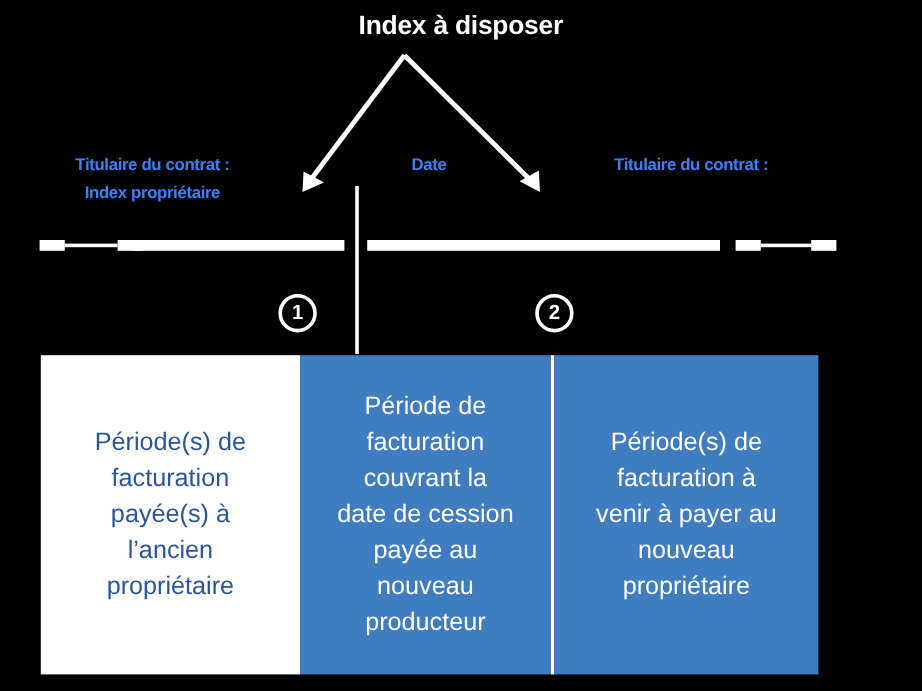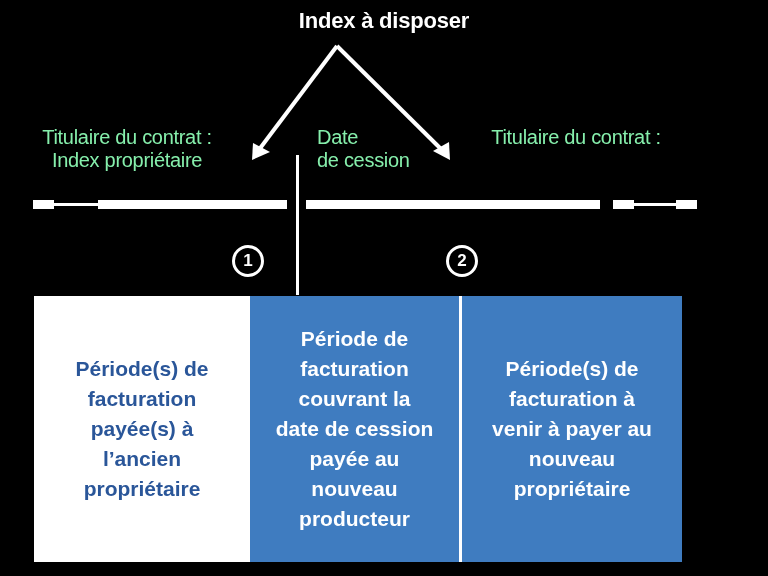--- a/index.html
+++ b/index.html
@@ -36,30 +36,30 @@
     position: absolute;
     left: 0;
     top: 0;
     width: 768px;
     height: 300px;
   }
 
   
   .col-label {
     position: absolute;
-    color: #86efac;
-    font-size: 20px;
-    font-weight: normal;
+    color: #3b82f6;
+    font-size: 14px;
+    font-weight: bold;
     line-height: 23px;
     text-align: center;
     letter-spacing: -0.3px;
     white-space: nowrap;
   }
   #label-old   { left: 12px;  top: 126px; width: 230px; }
-  #label-date  { left: 262px; top: 126px; width: 160px; text-align: left; padding-left: 55px; box-sizing: border-box;}
+  #label-date  { left: 250px; top: 126px; width: 160px; text-align: center; padding-left: 55px; box-sizing: border-box;}
   #label-new   { left: 452px; top: 126px; width: 248px; }
 
   
   .tl-seg {
     position: absolute;
     background: #ffffff;
     top: 200px;
     height: 9px;
   }
   .tl-thin {
@@ -119,21 +119,20 @@
   }
   .box {
     box-sizing: border-box;
     display: flex;
     align-items: center;
     justify-content: center;
     text-align: center;
     font-size: 21px;
     line-height: 30px;
     padding: 16px 8px;
-    font-weight: bold;
   }
   #box-1 {
     width: 216px;
     background: #ffffff;
     color: #2a5699;
   }
   #box-2 {
     width: 209px;
     background: #3f7cc0;
     color: #ffffff;
@@ -165,21 +164,20 @@
     <polygon points="450,160 433,151 449,142" fill="#ffffff"></polygon>
   </svg>
 
   <div class="col-label" id="label-old">
     <div>Titulaire du contrat :</div>
     <div>Index propriétaire</div>
   </div>
 
   <div class="col-label" id="label-date">
     <div>Date</div>
-    <div>de cession</div>
   </div>
 
   <div class="col-label" id="label-new">
     <div>Titulaire du contrat :</div>
   </div>
 
   <div class="tl-seg" id="tl-l1"></div>
   <div class="tl-thin" id="tl-lthin"></div>
   <div class="tl-seg" id="tl-l2"></div>
   <div class="tl-seg" id="tl-lsolid"></div>

